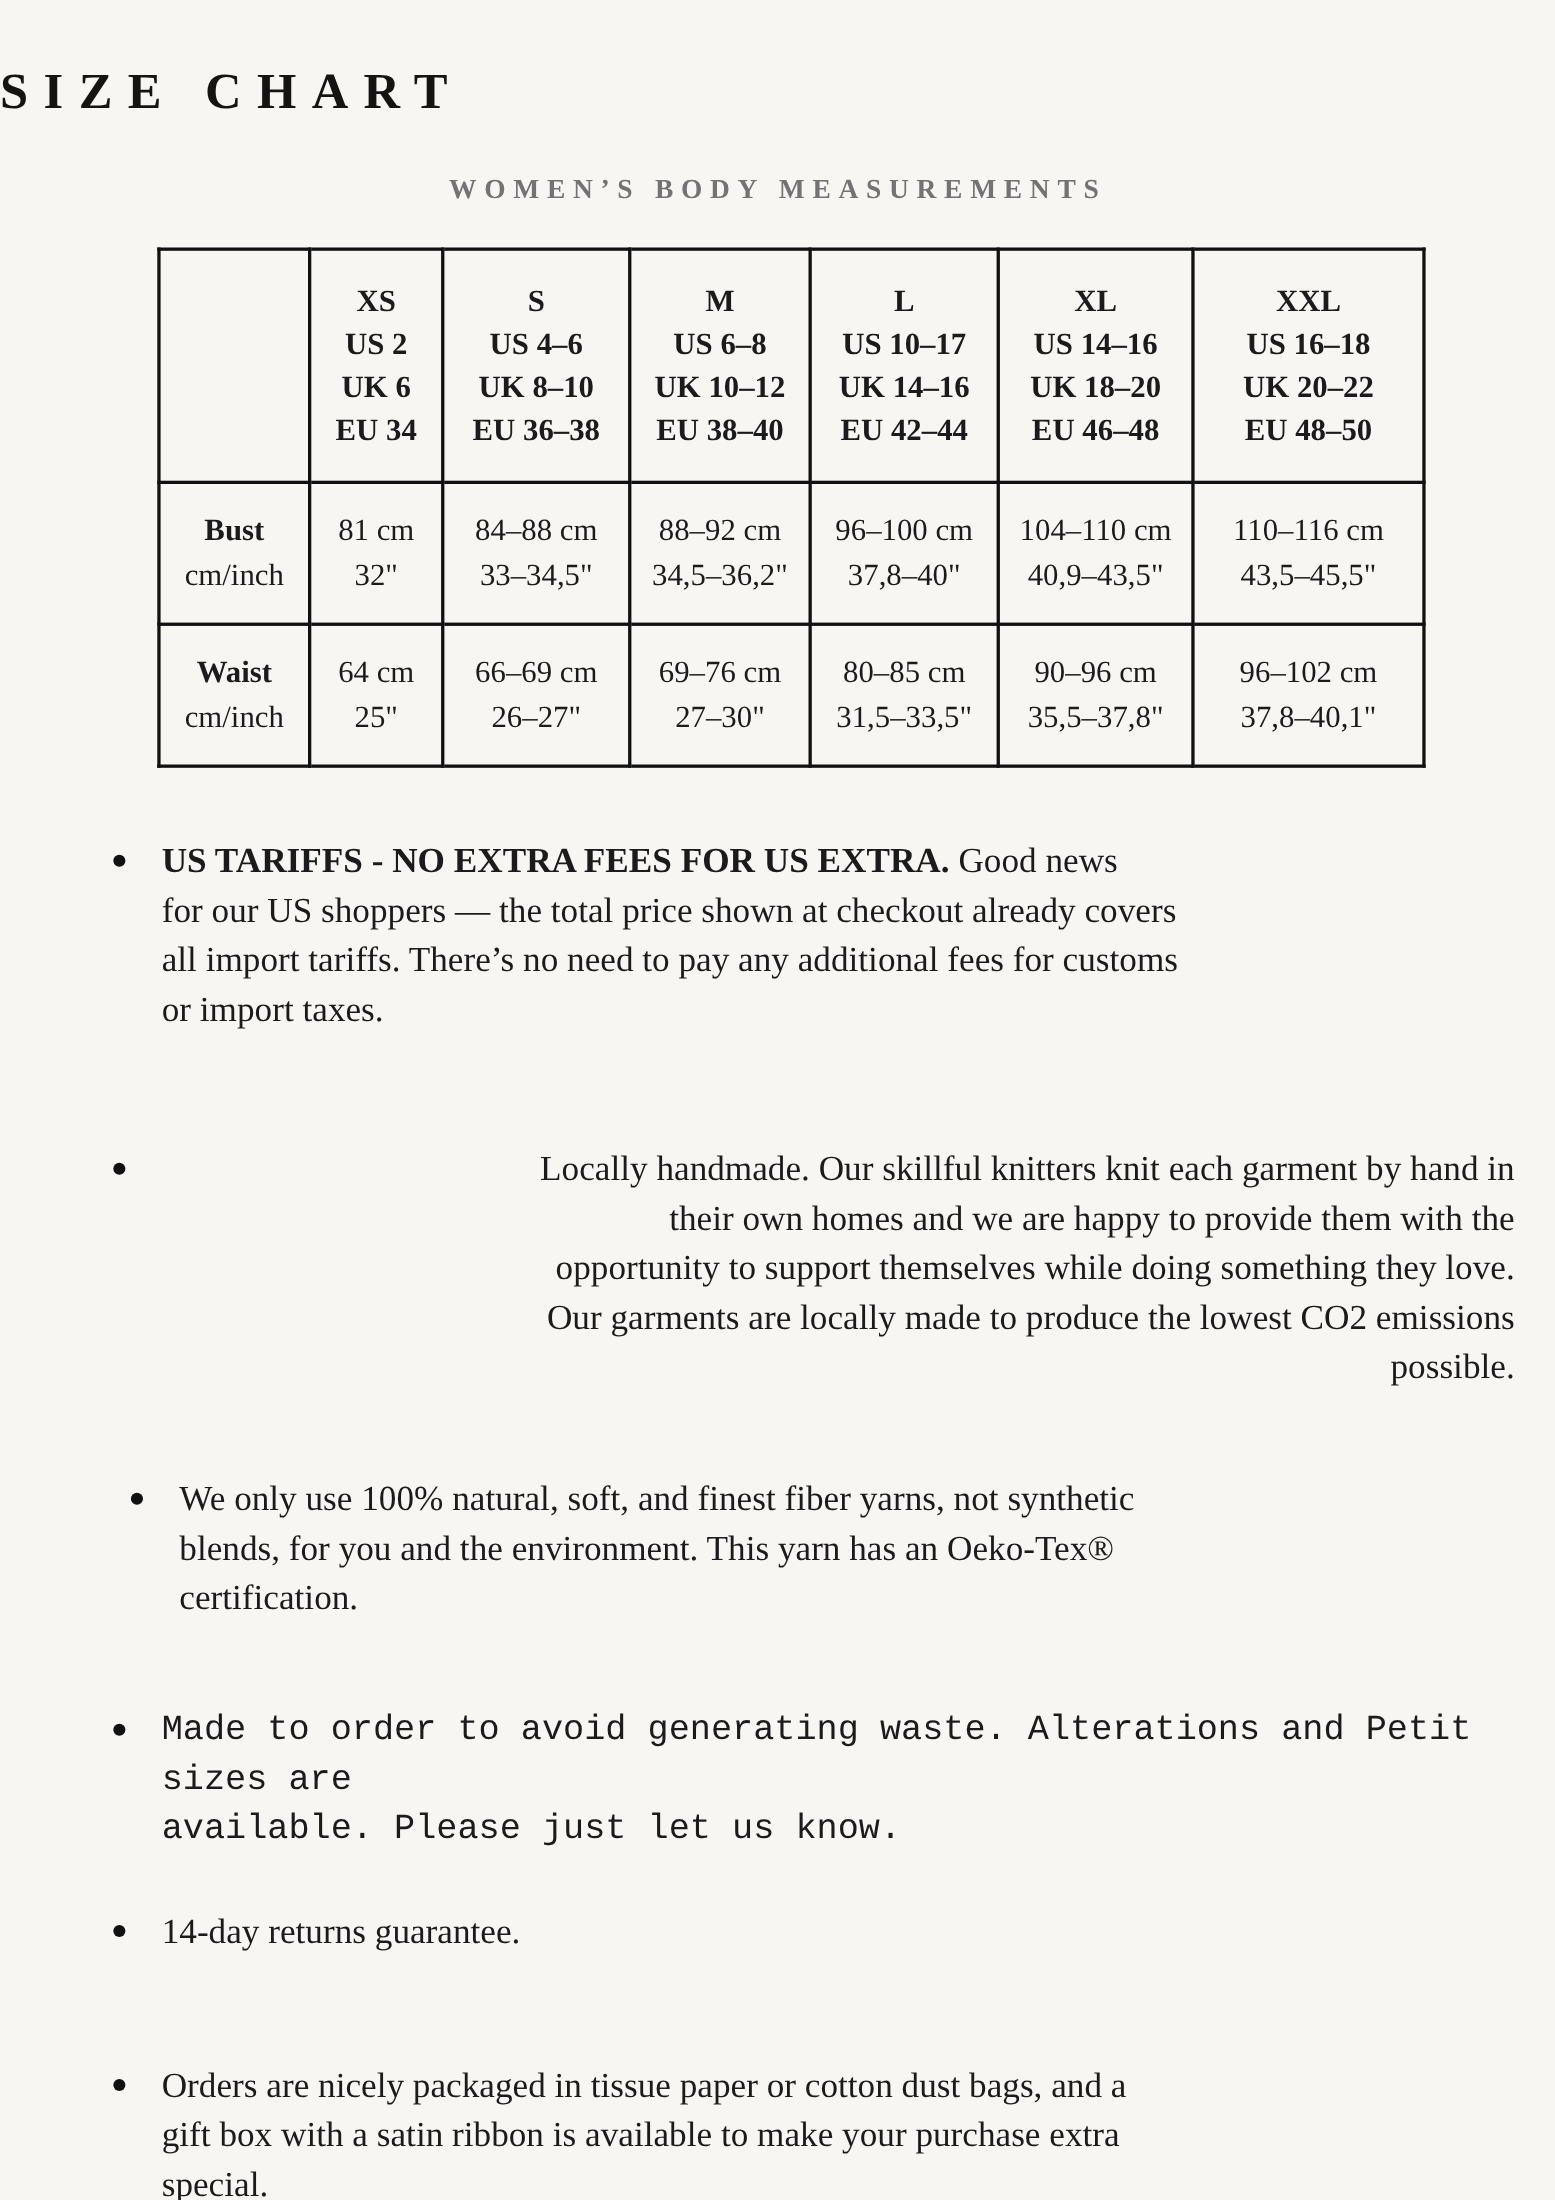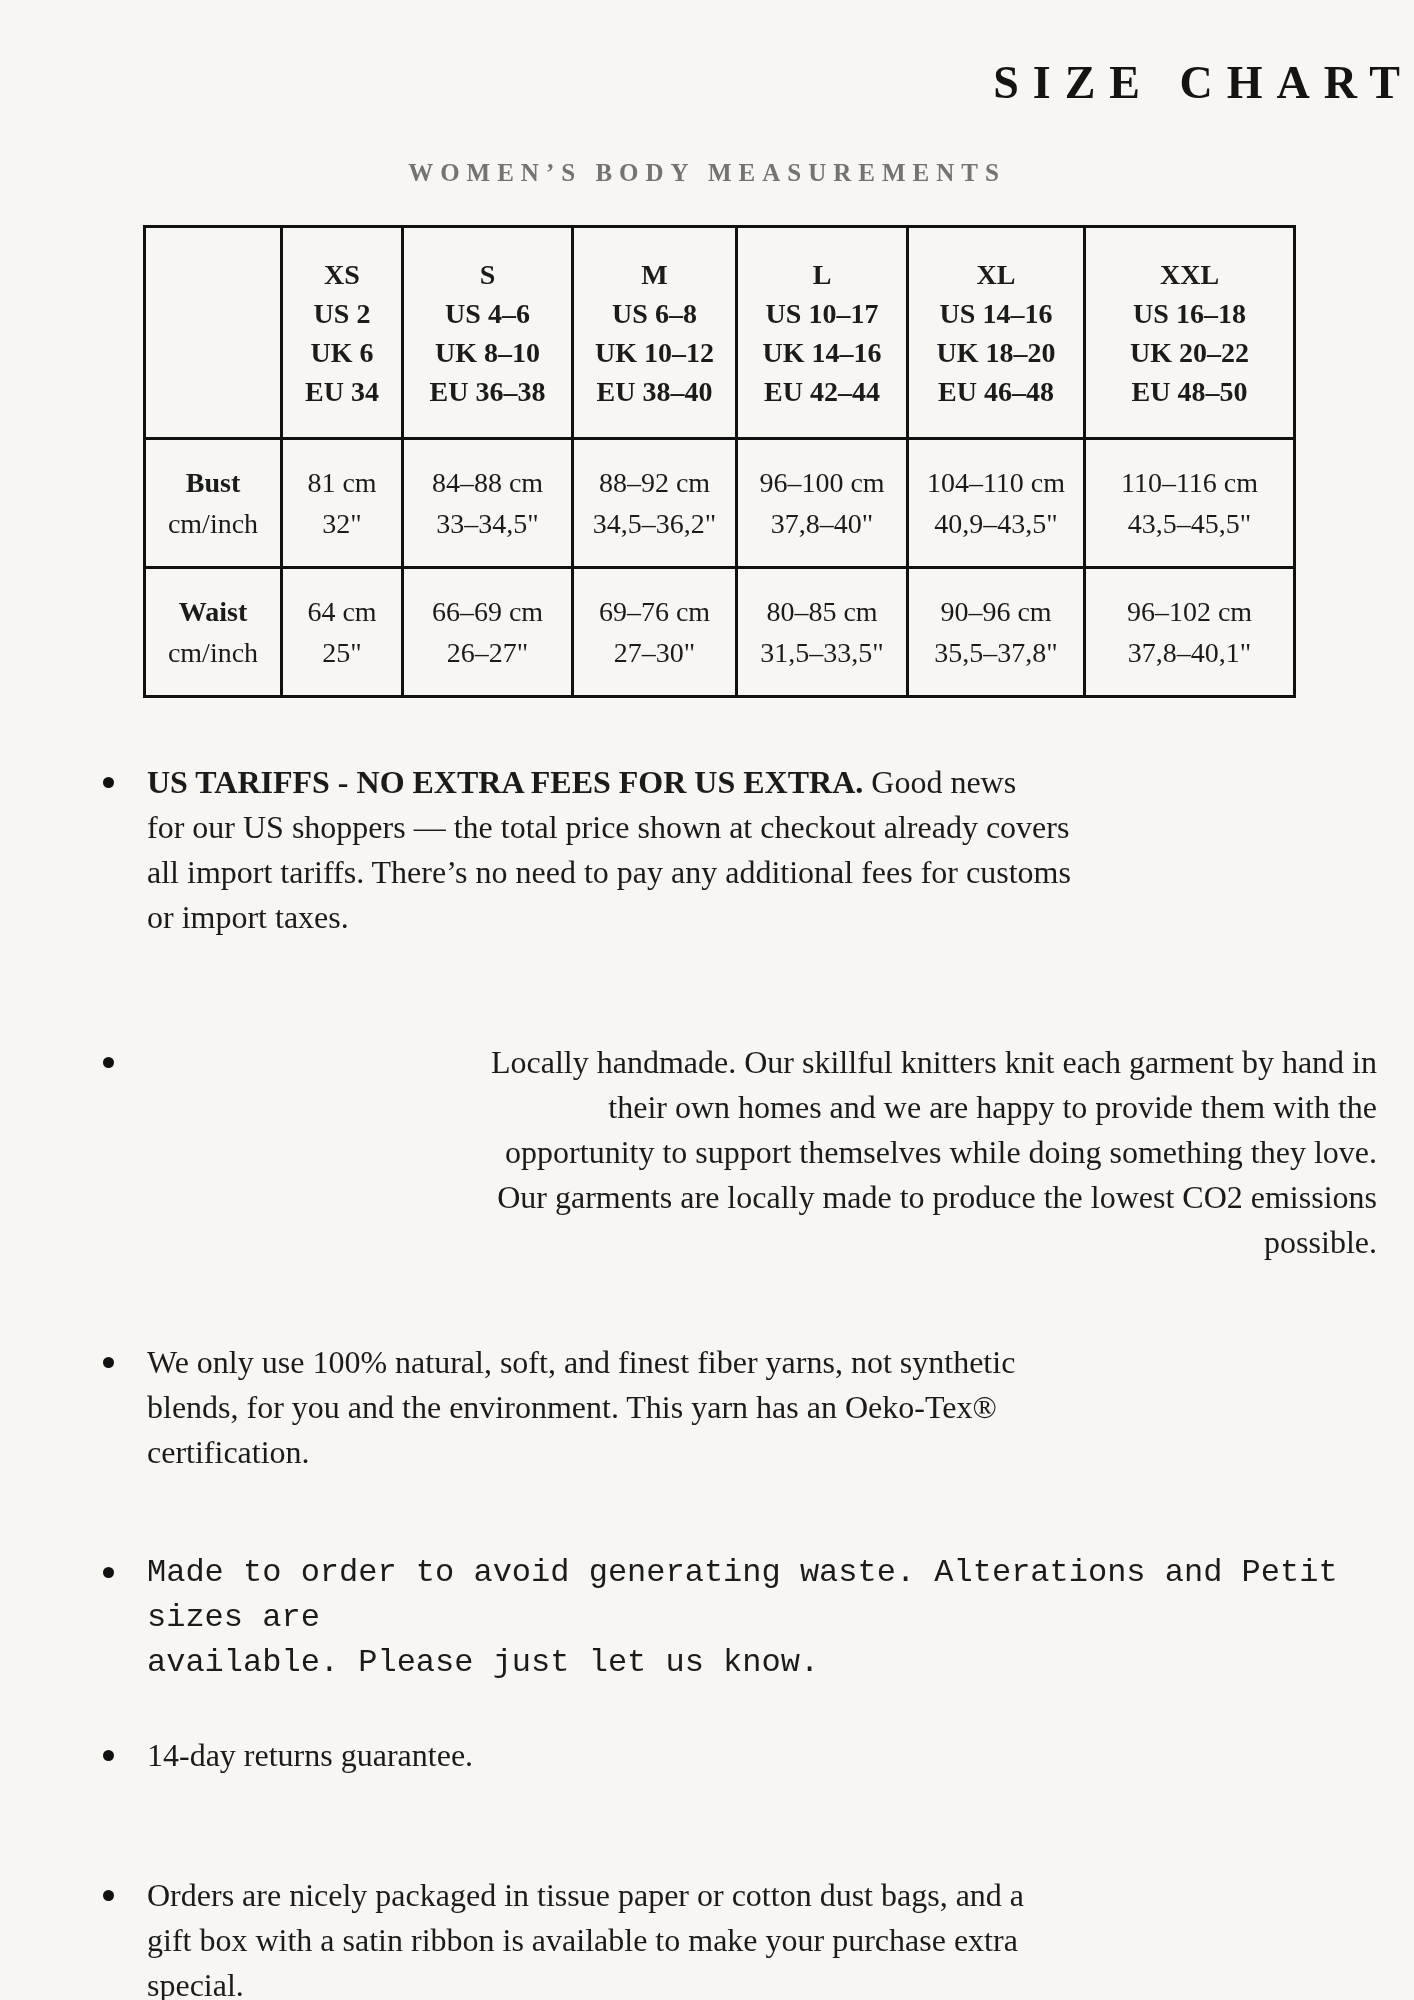--- a/index.html
+++ b/index.html
@@ -12,21 +12,21 @@
     overflow: hidden;
     background: #f8f6f2;
     color: #1b1b1b;
     font-family: "Liberation Serif", "DejaVu Serif", serif;
   }
   .page {
     padding-top: 56px;
   }
   .title {
     margin: 0;
-    text-align: right;
+    text-align: left;
     font-size: 46px;
     font-weight: 700;
     letter-spacing: 14px;
     color: #151412;
   }
   .subtitle {
     margin-top: 50px;
     text-align: center;
     font-size: 25px;
     font-weight: 700;
@@ -76,21 +76,21 @@
     position: absolute;
     left: -44px;
     top: 17px;
     width: 11px;
     height: 11px;
     border-radius: 50%;
     background: #111111;
   }
   ul.bullets li:nth-child(1) { margin-bottom: 100px; }
   ul.bullets li:nth-child(2) { margin-bottom: 75px; text-align: right; }
-  ul.bullets li:nth-child(3) { margin-bottom: 75px; }
+  ul.bullets li:nth-child(3) { margin-bottom: 75px; margin-left: 16px; }
   ul.bullets li:nth-child(4) { margin-bottom: 48px; font-family: Liberation Mono, monospace; }
   ul.bullets li:nth-child(5) { margin-bottom: 95px; }
   ul.bullets li:nth-child(6) { margin-bottom: 12px; }
   ul.bullets li strong {
     font-weight: 700;
   }
   .bottom-bar {
     margin: 13px 0 0 133px;
     width: 1148px;
     height: 60px;

